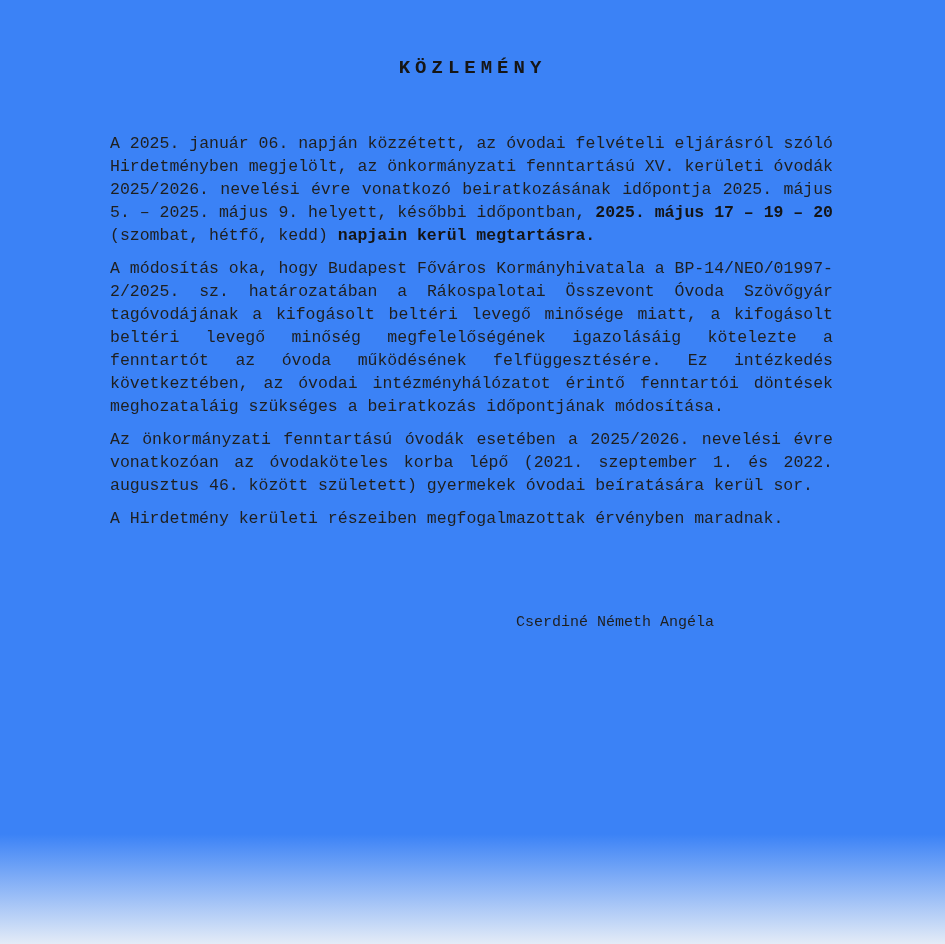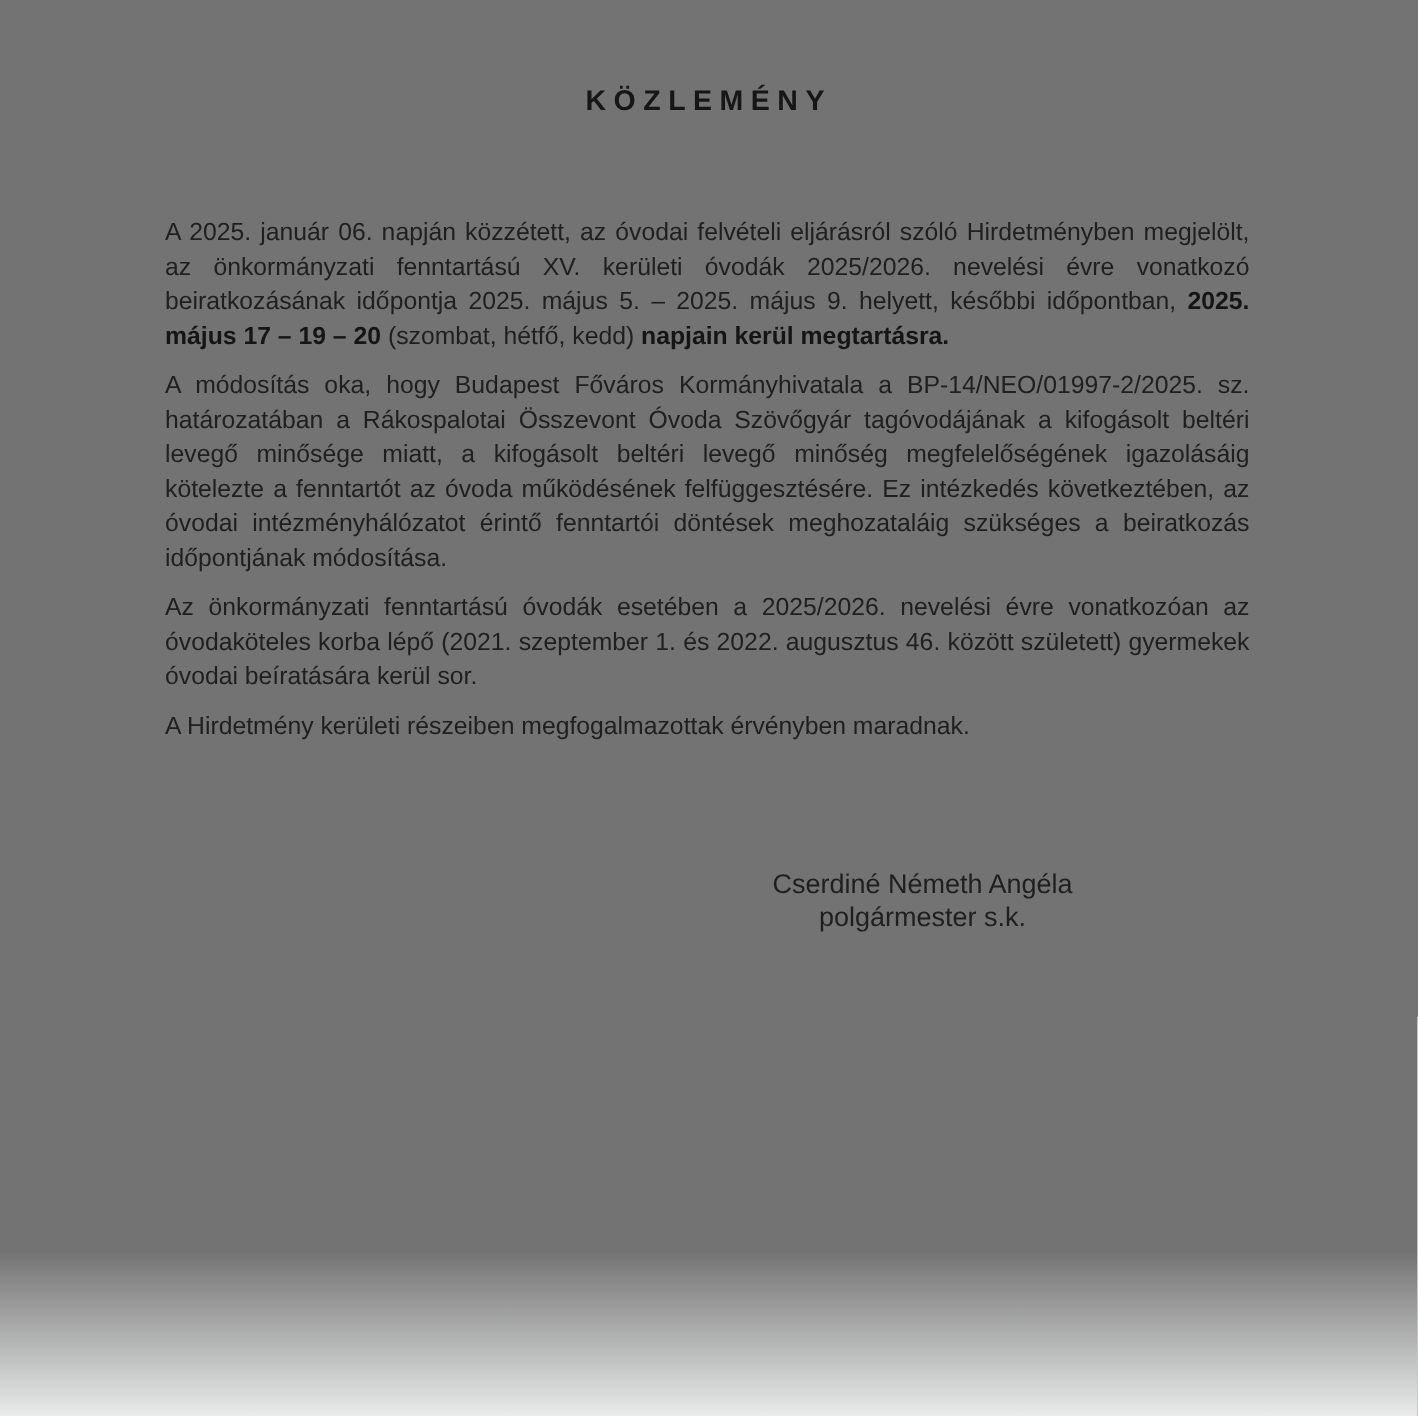--- a/index.html
+++ b/index.html
@@ -4,23 +4,23 @@
 <style>
   html, body {
     margin: 0;
     padding: 0;
     background: #ffffff;
   }
   .page {
     position: relative;
     width: 945px;
     height: 944px;
-    background: #737373;
+    background: #3b82f6;
     overflow: hidden;
-    font-family: Liberation Sans, sans-serif;
+    font-family: Liberation Mono, monospace;
     color: #1f1f1f;
     box-sizing: border-box;
     padding-top: 57px;
   }
   
   .page::after {
     content: "";
     position: absolute;
     left: 0;
     right: 0;
@@ -35,21 +35,21 @@
     font-size: 19px;
     font-weight: 700;
     letter-spacing: 5px;
     line-height: 22px;
     color: #161616;
   }
   .content {
     position: absolute;
     left: 110px;
     width: 723px;
-    top: 144px;
+    top: 132px;
   }
   .para {
     margin: 0 0 10px 0;
     font-size: 16.5px;
     line-height: 23px;
   }
   .justify {
     text-align: justify;
     text-justify: inter-word;
   }
@@ -60,21 +60,21 @@
   .dateline {
     margin: 48px 0 0 0;
     font-size: 16.5px;
     line-height: 23px;
   }
   .signature {
     margin-top: 82px;
     margin-left: 390px;
     width: 230px;
     text-align: center;
-    font-size: 18px;
+    font-size: 15px;
     line-height: 22px;
   }
 </style>
 </head>
 <body>
 
 <div class="page">
 
   <h1 class="title">KÖZLEMÉNY</h1>
 
@@ -84,17 +84,16 @@
 
     <p class="para justify">A módosítás oka, hogy Budapest Főváros Kormányhivatala a BP-14/NEO/01997-2/2025. sz. határozatában a Rákospalotai Összevont Óvoda Szövőgyár tagóvodájának a kifogásolt beltéri levegő minősége miatt, a kifogásolt beltéri levegő minőség megfelelőségének igazolásáig kötelezte a fenntartót az óvoda működésének felfüggesztésére. Ez intézkedés következtében, az óvodai intézményhálózatot érintő fenntartói döntések meghozataláig szükséges a beiratkozás időpontjának módosítása.</p>
 
     <p class="para justify">Az önkormányzati fenntartású óvodák esetében a 2025/2026. nevelési évre vonatkozóan az óvodaköteles korba lépő (2021. szeptember 1. és 2022. augusztus 46. között született) gyermekek óvodai beíratására kerül sor.</p>
 
     <p class="para">A Hirdetmény kerületi részeiben megfogalmazottak érvényben maradnak.</p>
 
 
     <div class="signature">
       <div>Cserdiné Németh Angéla</div>
-      <div>polgármester s.k.</div>
     </div>
 
   </div>
 </div>
 
 </body></html>

